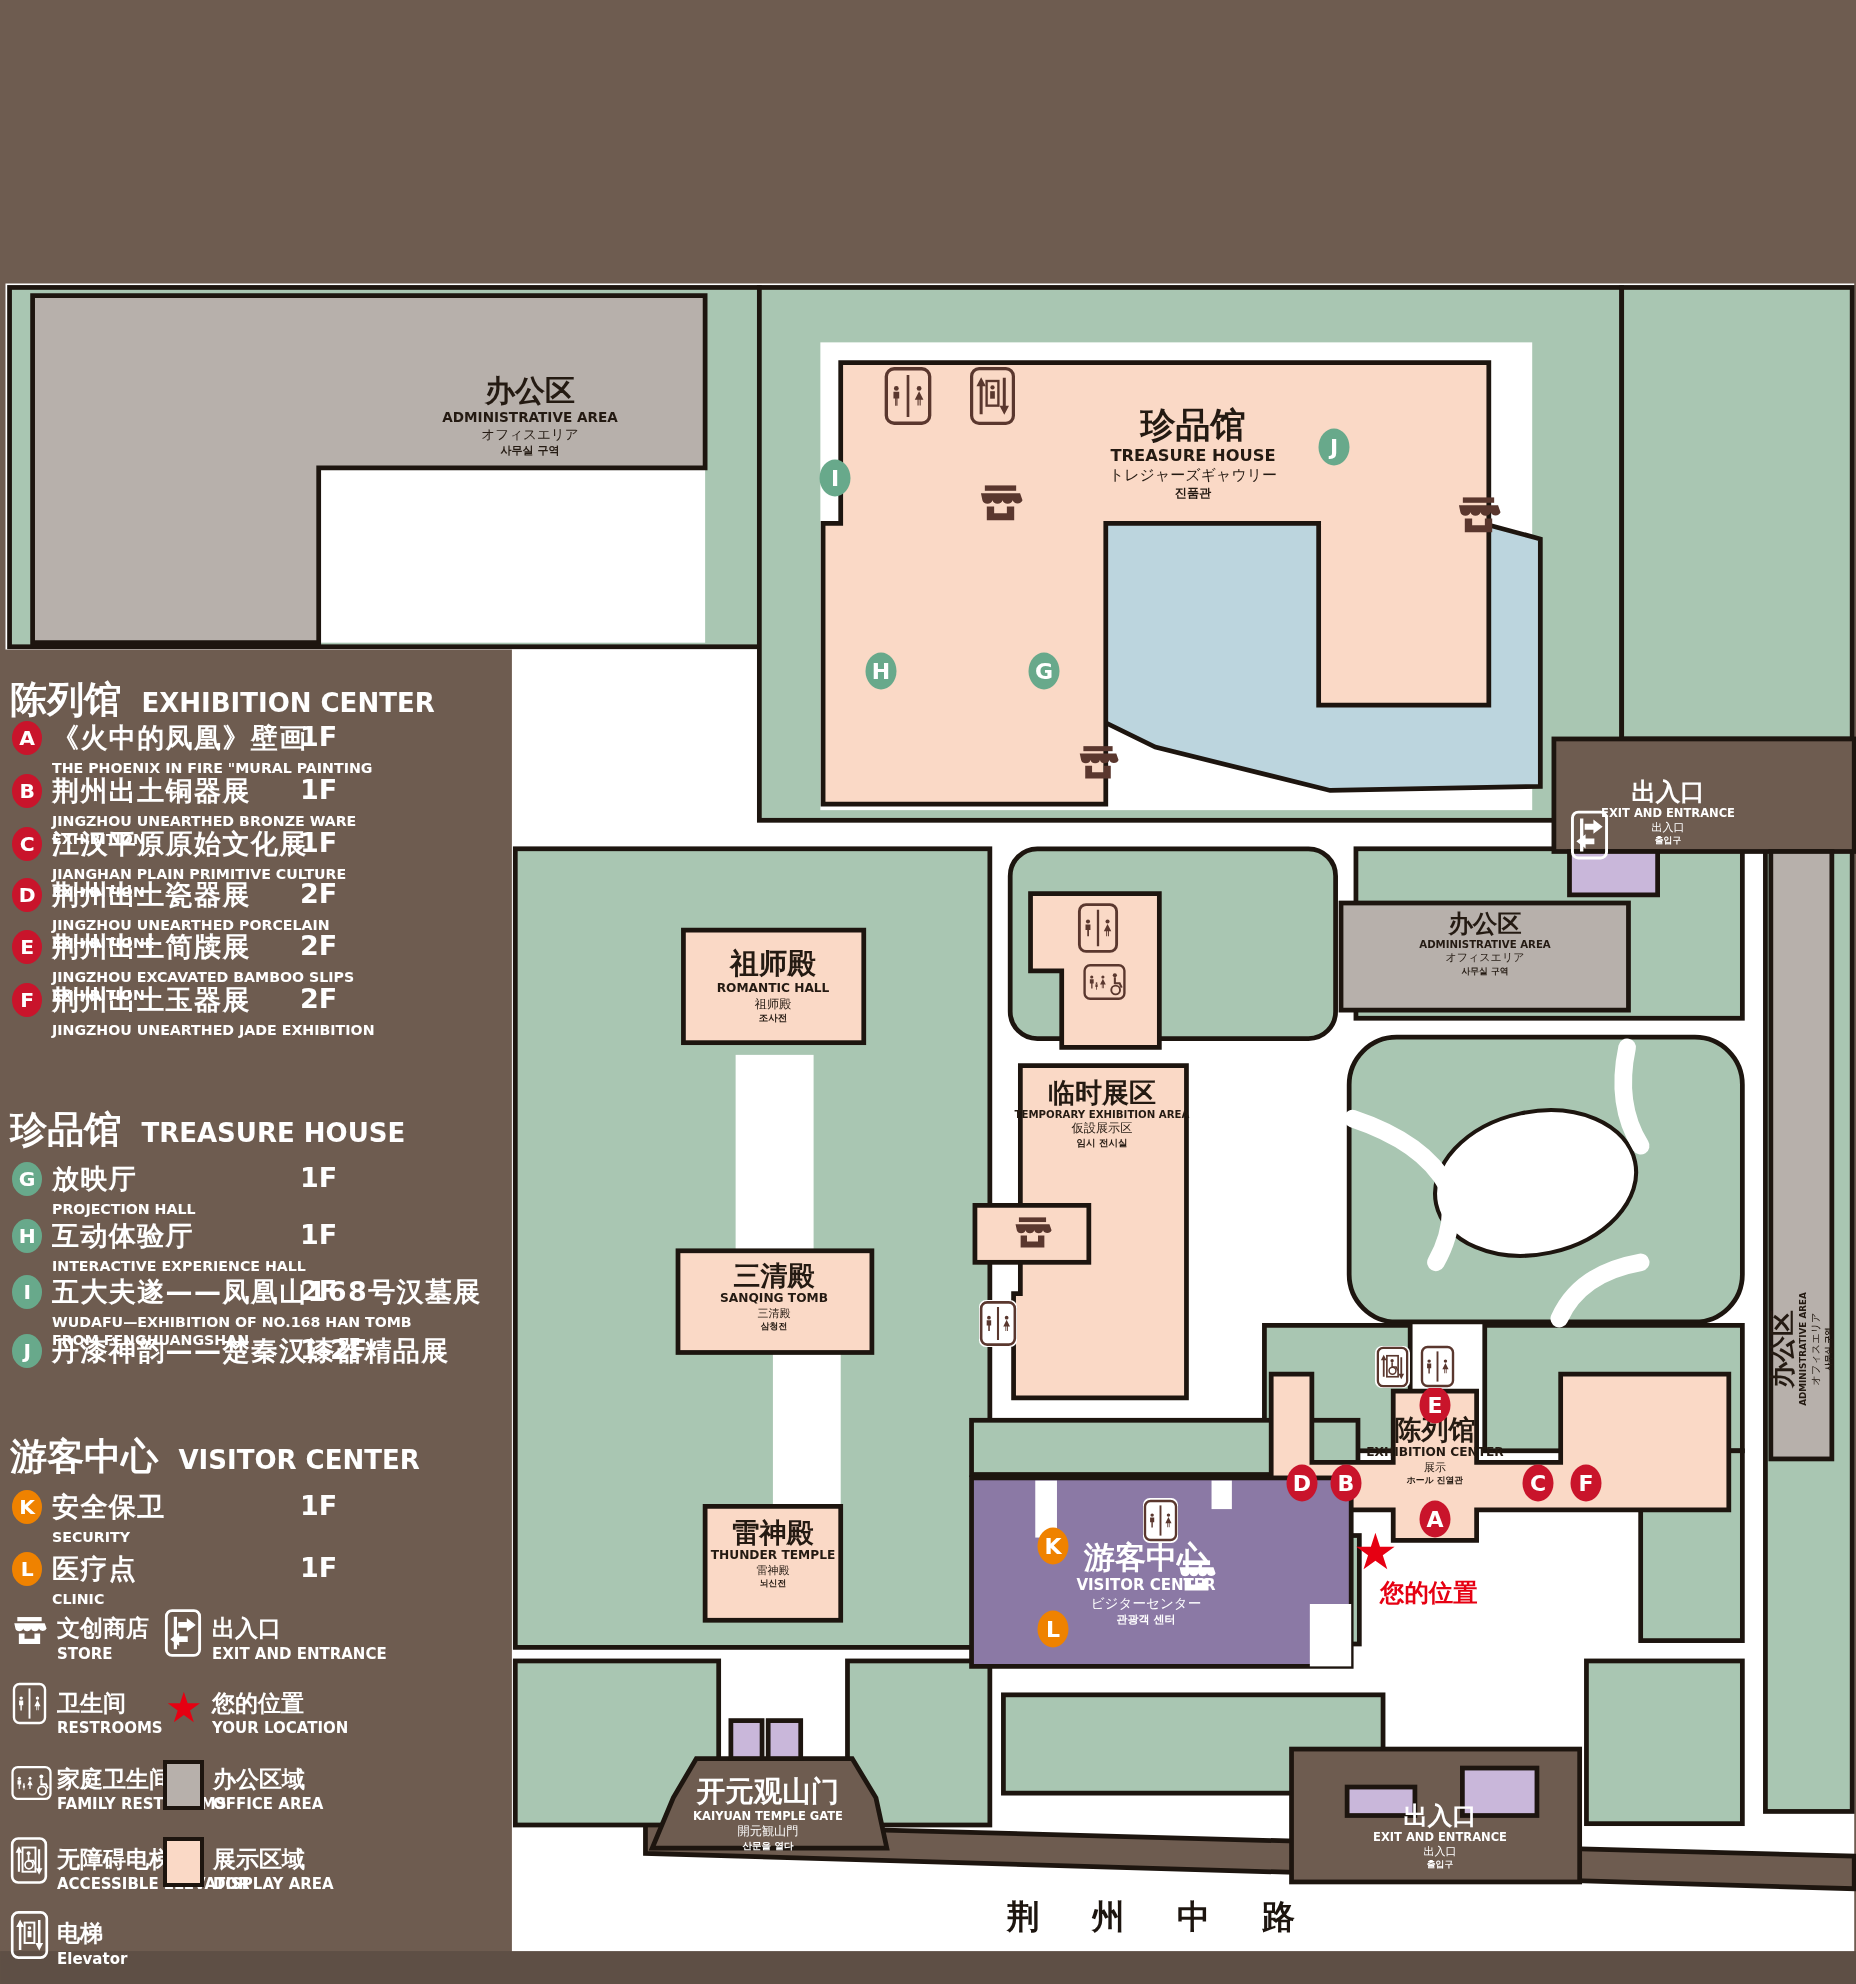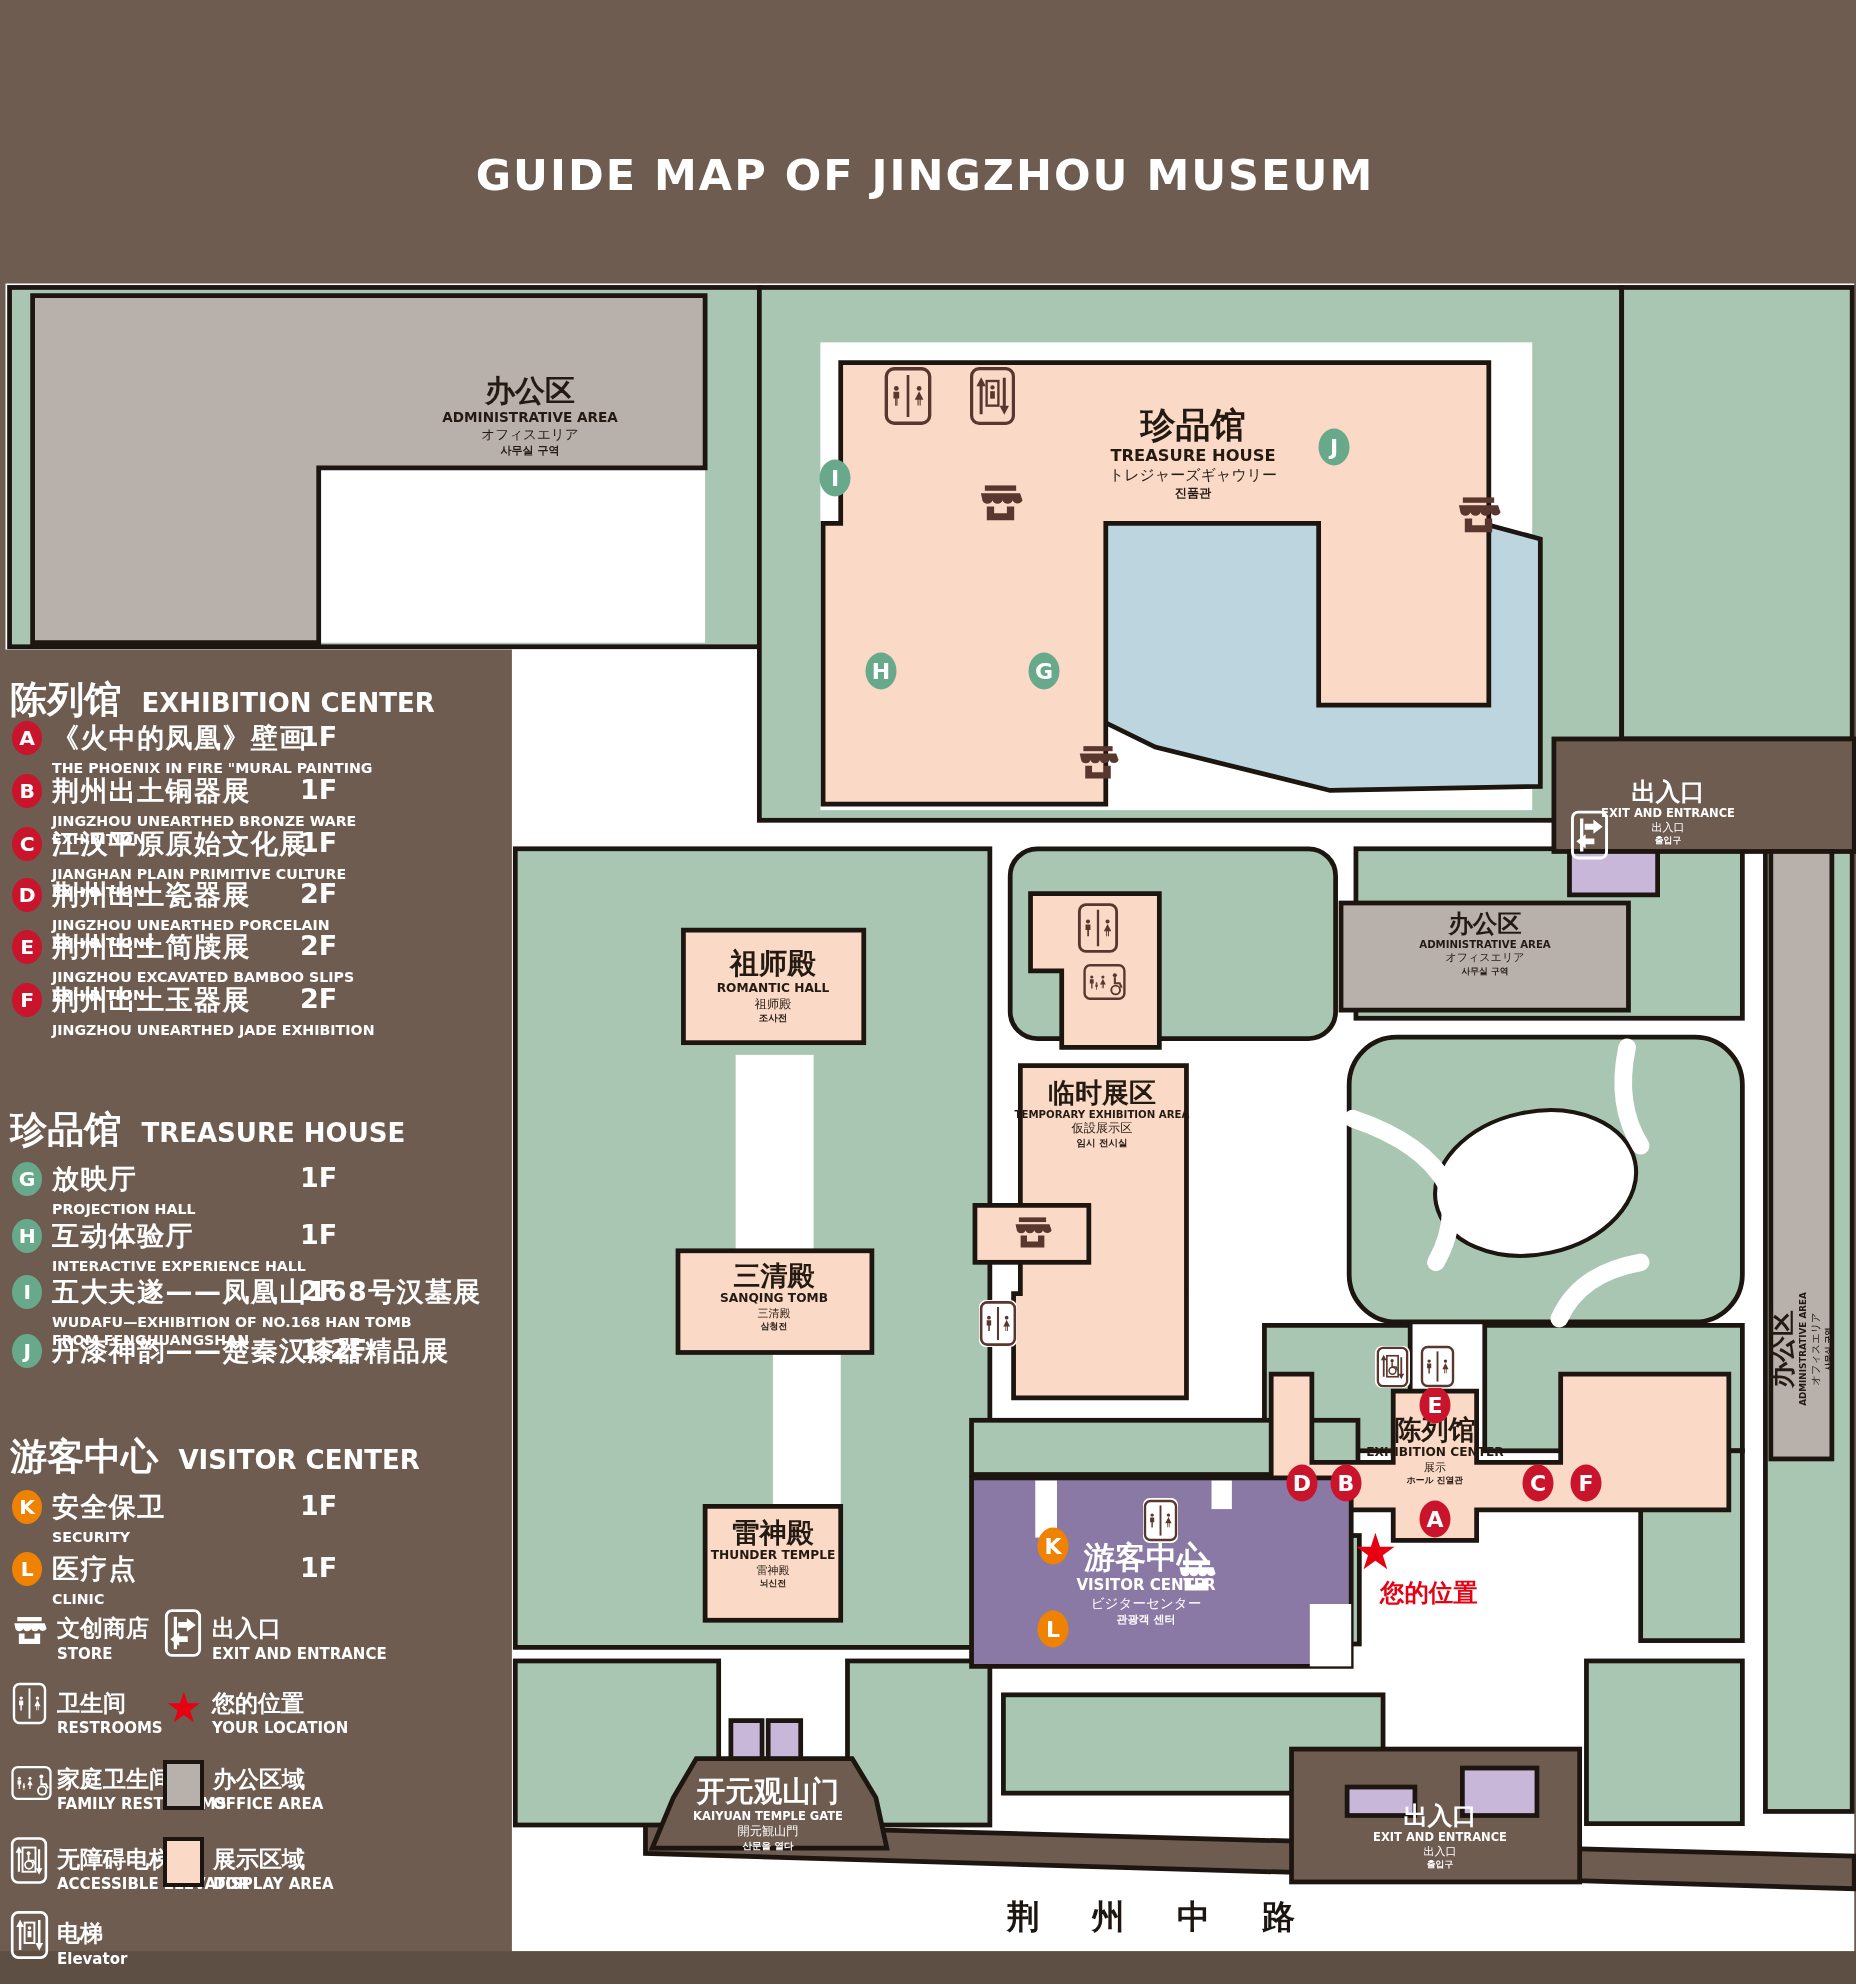--- a/index.html
+++ b/index.html
@@ -115,21 +115,20 @@
         <path d="M21.5,21.5v6.5h5.4l2.2,4.6" fill="none" stroke="currentColor" stroke-width="2"></path>
       </symbol>
       <symbol id="ic-store" viewBox="0 0 46 40">
         <rect x="7" y="1" width="32" height="5.5" fill="currentColor"></rect>
         <path fill="currentColor" d="M3,9h40l2.5,7.2A5.3,4.6 0 0 1 35.4,16.2A5.3,4.6 0 0 1 25.1,16.2A5.3,4.6 0 0 1 14.8,16.2A5.3,4.6 0 0 1 4.5,16.2z"></path>
         <path fill="currentColor" d="M9,22.5v14h28v-14h-7.5v7h-13v-7z"></path>
       </symbol>
     </defs>
   </svg>
 
-  <div class="subtitle">GUIDE MAP OF JINGZHOU MUSEUM</div>
 
   <svg class="map" width="1857" height="1985" viewBox="0 0 2739 2928">
 
     <path class="wn" d="M8,418 H2735 V2880 H755 V958 H8 Z"></path>
 
     <path class="bk ln" d="M952,2690 L2735,2738 L2735,2786 L952,2734 Z"></path>
     <rect x="0" y="2878" width="2739" height="50" fill="#5E4F45"></rect>
 
     <rect class="g ln" x="14" y="424" width="1106" height="530"></rect>
     <rect class="g ln" x="1120" y="424" width="1272" height="786"></rect>

